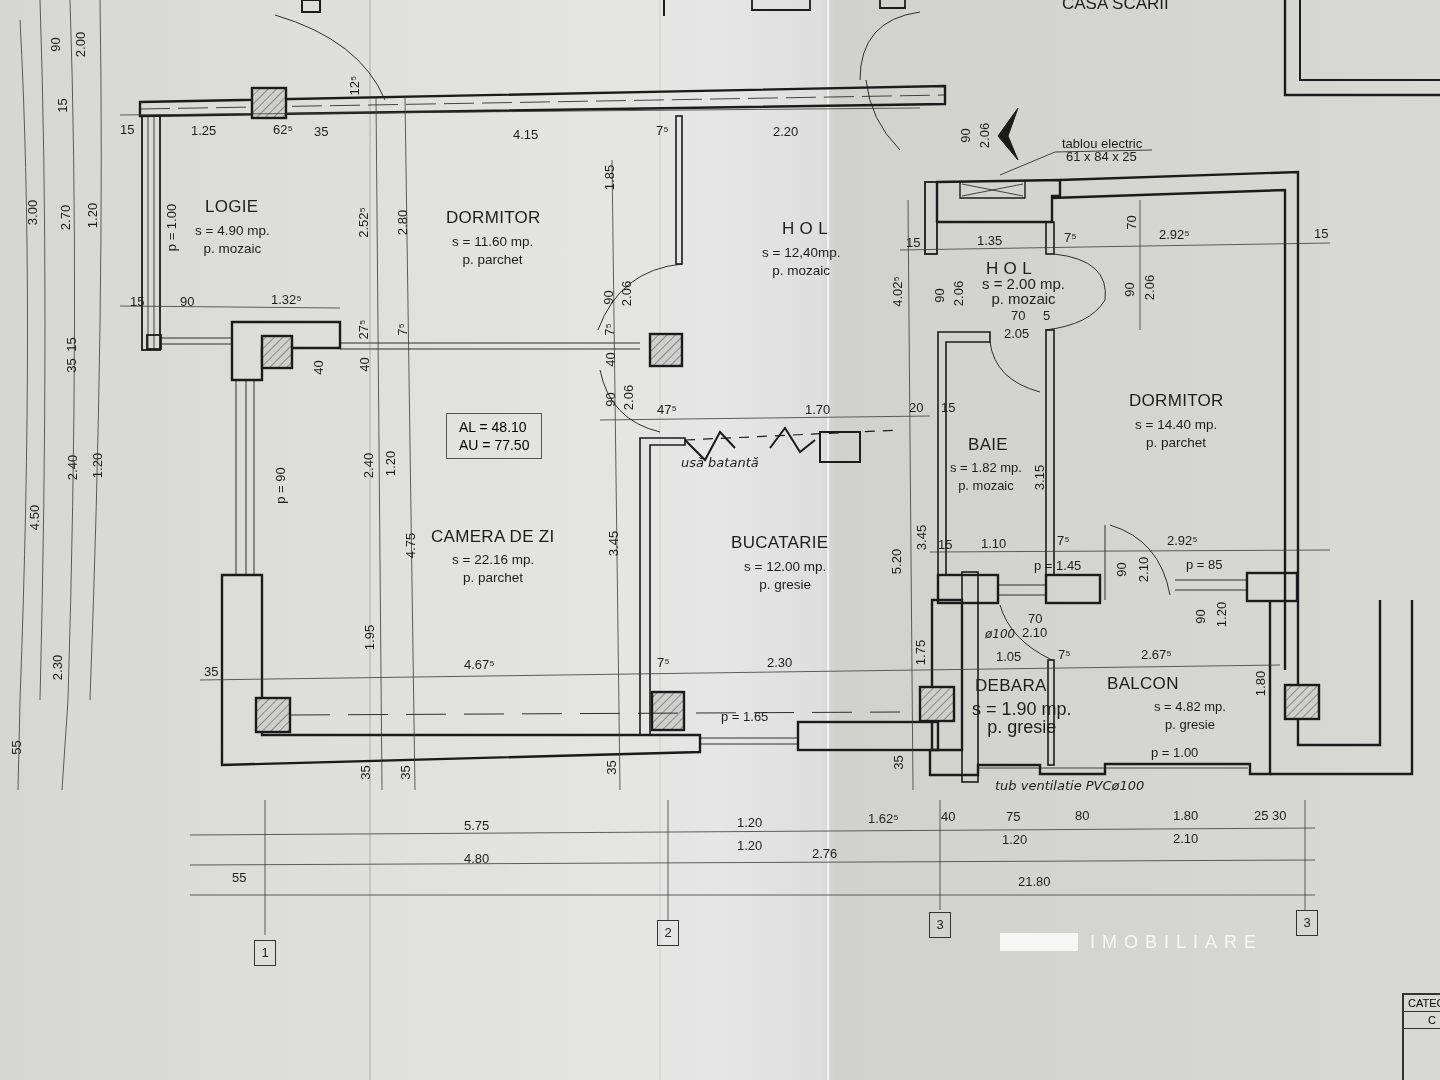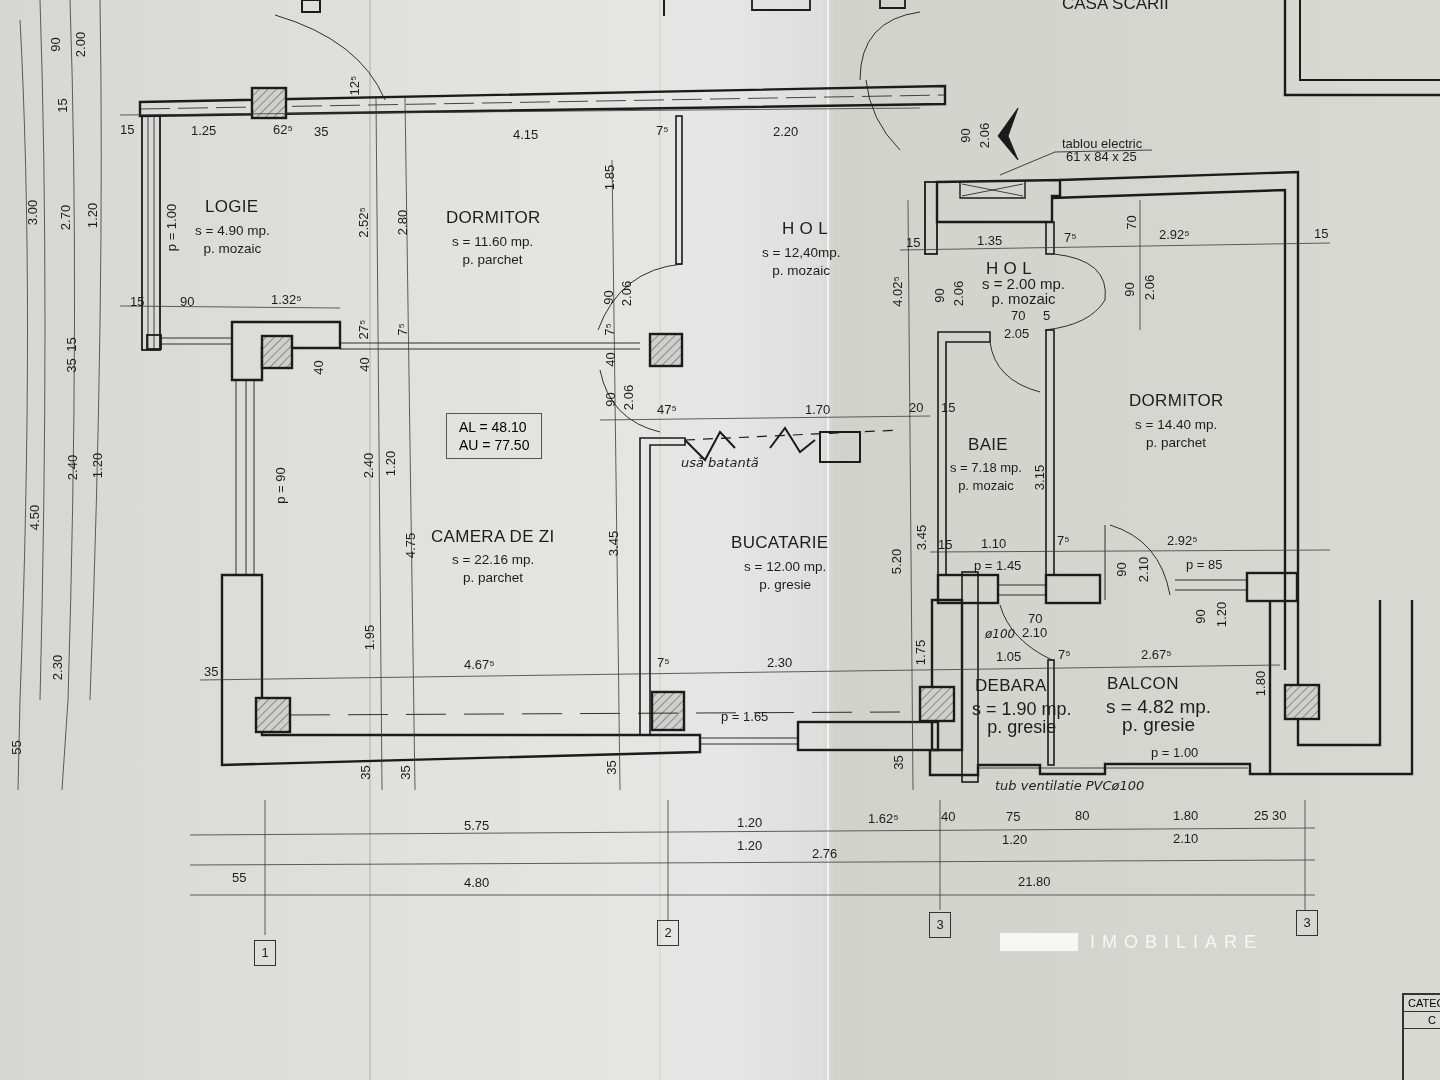--- a/index.html
+++ b/index.html
@@ -174,45 +174,45 @@
   <div class="lbl room-name" style="left:986px;top:259px;">H O L</div>
   <div class="lbl room-info" style="left:970px;top:276px;font-size:15px;line-height:15px;margin-left:12px;"><span>s = 2.00 mp.</span><br><span>p. mozaic</span></div>
 
   <div class="lbl room-name" style="left:431px;top:527px;">CAMERA DE ZI</div>
   <div class="lbl room-info" style="left:452px;top:551px;"><span>s = 22.16 mp.</span><br><span>p. parchet</span></div>
 
   <div class="lbl room-name" style="left:731px;top:533px;">BUCATARIE</div>
   <div class="lbl room-info" style="left:744px;top:558px;"><span>s = 12.00 mp.</span><br><span>p. gresie</span></div>
 
   <div class="lbl room-name" style="left:968px;top:435px;">BAIE</div>
-  <div class="lbl room-info" style="left:950px;top:459px;font-size:13px;"><span>s = 7.18 mp.</span><br><span>p. mozaic</span></div>
+  <div class="lbl room-info" style="left:950px;top:459px;font-size:13px;"><span>s = 1.82 mp.</span><br><span>p. mozaic</span></div>
 
   <div class="lbl room-name" style="left:1129px;top:391px;">DORMITOR</div>
   <div class="lbl room-info" style="left:1135px;top:416px;"><span>s = 14.40 mp.</span><br><span>p. parchet</span></div>
 
   <div class="lbl room-name" style="left:975px;top:676px;">DEBARA</div>
   <div class="lbl room-info" style="left:972px;top:700px;font-size:18px;"><span>s = 1.90 mp.</span><br><span>p. gresie</span></div>
 
   <div class="lbl room-name" style="left:1107px;top:674px;">BALCON</div>
-  <div class="lbl room-info" style="left:1106px;top:698px;font-size:19px;"><span>s = 4.82 mp.</span><br><span>p. gresie</span></div>
+  <div class="lbl room-info" style="left:1154px;top:698px;font-size:13px;"><span>s = 4.82 mp.</span><br><span>p. gresie</span></div>
 
   <div class="area-box" style="left:446px;top:413px;">
     <div>AL = 48.10</div>
     <div>AU = 77.50</div>
   </div>
 
   <div class="lbl" style="left:1062px;top:136px;font-size:13px;">tablou electric</div>
   <div class="lbl" style="left:1066px;top:149px;font-size:13px;">61 x 84 x 25</div>
   <div class="lbl hand" style="left:681px;top:455px;">usă batantă</div>
   <div class="lbl hand" style="left:995px;top:778px;">tub ventilatie PVCø100</div>
   <div class="lbl hand" style="left:985px;top:627px;font-size:12px;">ø100</div>
   <div class="lbl dim vert" style="left:148px;top:220px;">p = 1.00</div>
   <div class="lbl dim vert" style="left:262px;top:478px;">p = 90</div>
   <div class="lbl dim" style="left:721px;top:709px;">p = 1.65</div>
-  <div class="lbl dim" style="left:974px;top:558px;">p = 1.45</div>
+  <div class="lbl dim" style="left:1034px;top:558px;">p = 1.45</div>
   <div class="lbl dim" style="left:1186px;top:557px;">p = 85</div>
   <div class="lbl dim" style="left:1151px;top:745px;">p = 1.00</div>
 
   <div class="lbl" style="left:1062px;top:-6px;font-size:17px;">CASA SCARII</div>
 
   <div class="lbl dim" style="left:120px;top:122px;">15</div>
   <div class="lbl dim" style="left:191px;top:123px;">1.25</div>
   <div class="lbl dim" style="left:273px;top:122px;">62⁵</div>
   <div class="lbl dim" style="left:314px;top:124px;">35</div>
   <div class="lbl dim" style="left:513px;top:127px;">4.15</div>
@@ -303,21 +303,21 @@
   <div class="lbl dim vert" style="left:891px;top:755px;">35</div>
 
   <div class="lbl dim" style="left:464px;top:818px;">5.75</div>
   <div class="lbl dim" style="left:737px;top:815px;">1.20</div>
   <div class="lbl dim" style="left:868px;top:811px;">1.62⁵</div>
   <div class="lbl dim" style="left:941px;top:809px;">40</div>
   <div class="lbl dim" style="left:1006px;top:809px;">75</div>
   <div class="lbl dim" style="left:1075px;top:808px;">80</div>
   <div class="lbl dim" style="left:1173px;top:808px;">1.80</div>
   <div class="lbl dim" style="left:1254px;top:808px;">25 30</div>
-  <div class="lbl dim" style="left:464px;top:851px;margin-top:24px;">4.80</div>
+  <div class="lbl dim" style="left:464px;top:851px;">4.80</div>
   <div class="lbl dim" style="left:737px;top:838px;">1.20</div>
   <div class="lbl dim" style="left:812px;top:846px;">2.76</div>
   <div class="lbl dim" style="left:1002px;top:832px;">1.20</div>
   <div class="lbl dim" style="left:1173px;top:831px;">2.10</div>
   <div class="lbl dim" style="left:232px;top:870px;">55</div>
   <div class="lbl dim" style="left:1018px;top:874px;">21.80</div>
 
   <div class="axis-tag" style="left:254px;top:940px;">1</div>
   <div class="axis-tag" style="left:657px;top:920px;">2</div>
   <div class="axis-tag" style="left:929px;top:912px;">3</div>

